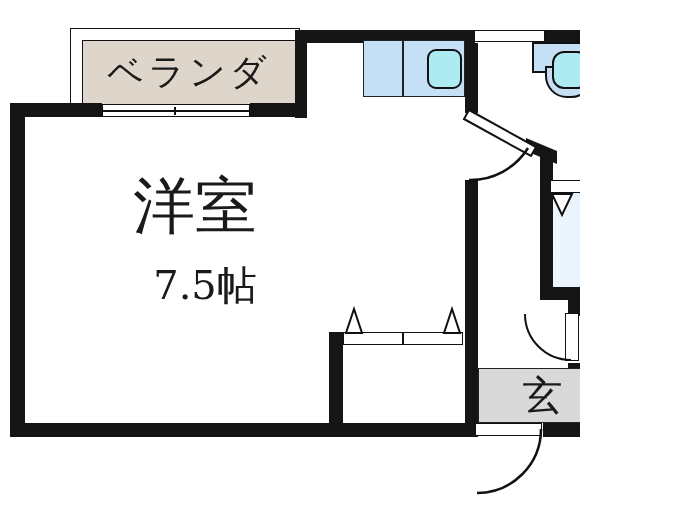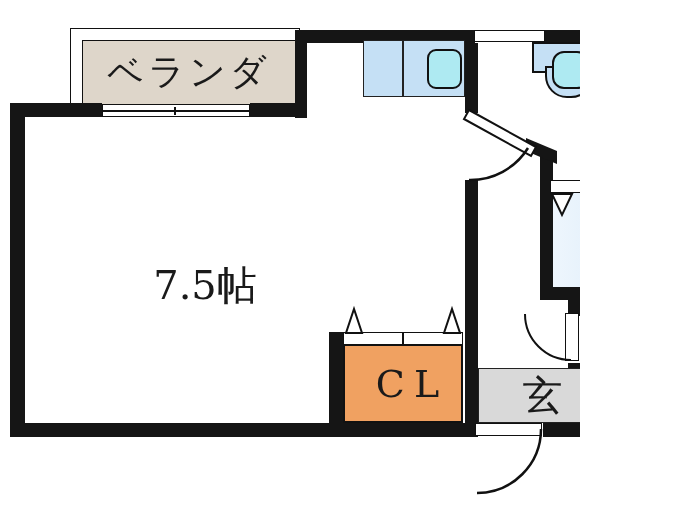--- a/index.html
+++ b/index.html
@@ -76,27 +76,25 @@
     <div class="abs" style="left:57px;top:1px;width:14px;height:11px;background:var(--toilet-button,#ecf4fc);border:2px solid #111;"></div>
   </div>
   <div class="thinbar" style="left:565px;top:313px;width:14px;height:48px;"></div>
 
   <div class="fix" style="left:478px;top:368px;width:129px;height:55px;background:var(--genkan-gray,#d9d9d9);border:1.5px solid #222;">
     <div class="label" style="left:0;top:0;width:100%;height:100%;font-size:40px;">玄</div>
   </div>
   <div class="thinbar" style="left:606px;top:369px;width:13px;height:54px;"></div>
   <div class="thinbar" style="left:475px;top:423px;width:67px;height:13px;"></div>
 
-  <div class="fix" style="left:343px;top:344px;width:120px;height:79px;background:var(--closet-orange,#f0a161);border:2px solid #111;">
-    <div class="label" style="left:0;top:0;width:100%;height:100%;font-size:38px;letter-spacing:9px;padding-left:9px;">CL</div>
-  </div>
   <div class="thinbar" style="left:343px;top:332px;width:120px;height:13px;">
     <div class="abs" style="left:58px;top:0;width:1.5px;height:100%;background:#111;"></div>
   </div>
 
+  <div class="label" style="left:40px;top:166px;width:310px;height:80px;font-size:62px;">洋室</div>
   <div class="label" style="left:40px;top:246px;width:330px;height:78px;font-size:40px;">7.5帖</div>
 
   <svg class="overlay" width="700" height="525" viewBox="0 0 700 525">
 
     <polygon points="526,138 557,151 557,164 526,151" fill="#151515"></polygon>
     <polygon points="469,110 536,147 531,156 464,119" fill="#ffffff" stroke="#111" stroke-width="2"></polygon>
     <path d="M 528 148 A 68 68 0 0 1 469 180" fill="none" stroke="#111" stroke-width="2.5"></path>
 
     <path d="M 525 314 A 46 46 0 0 0 571 360" fill="none" stroke="#111" stroke-width="2"></path>
 

